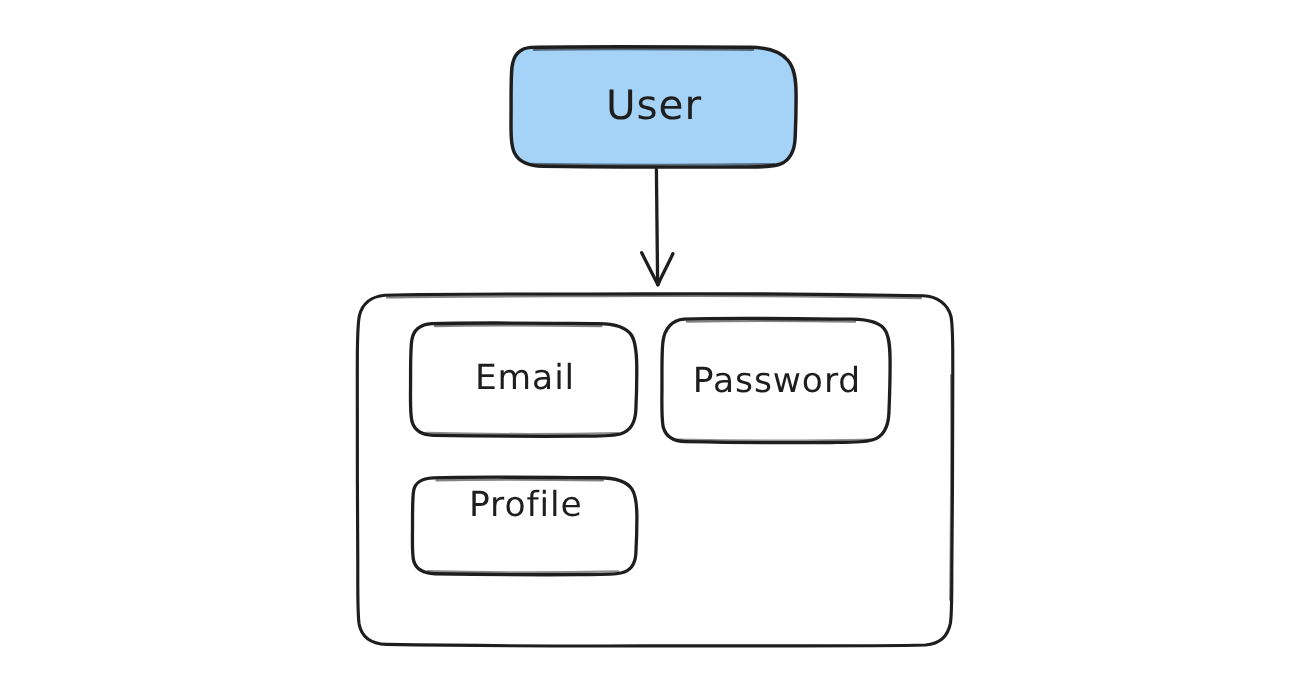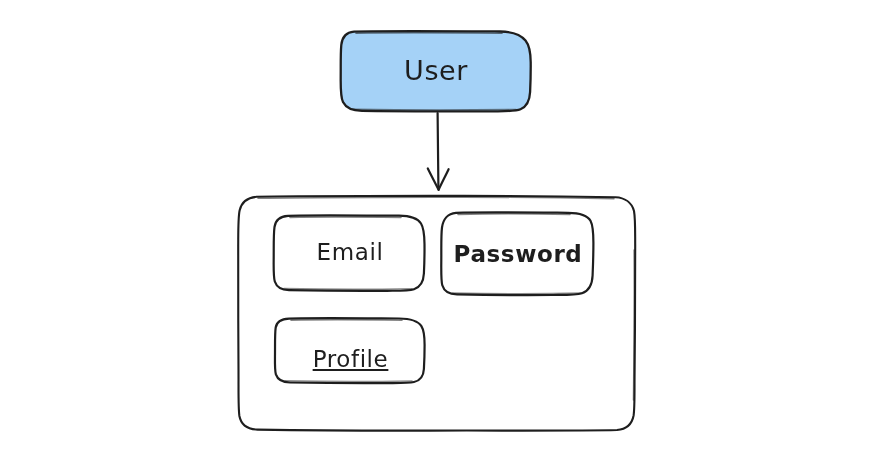--- a/index.html
+++ b/index.html
@@ -57,27 +57,26 @@
   .label-password-hash {
     left: 443px;
     top: 212px;
     width: 150px;
     height: 86px;
     font-size: 23px;
     flex-direction: column;
   }
   .label-profile {
     left: 276px;
-    top: 328px;
+    top: 306px;
     width: 149px;
     height: 63px;
     font-size: 23px;
-    text-decoration: underline;
   }
-  .lbl-line { display: block; font-weight: bold; }
+  .lbl-line { display: block; }
 </style>
 </head>
 <body>
 
 <div id="canvas">
 
   <svg id="sketch" viewBox="0 0 870 462" xmlns="http://www.w3.org/2000/svg">
 
     <g>
       <path d="M 256.5 196.8

